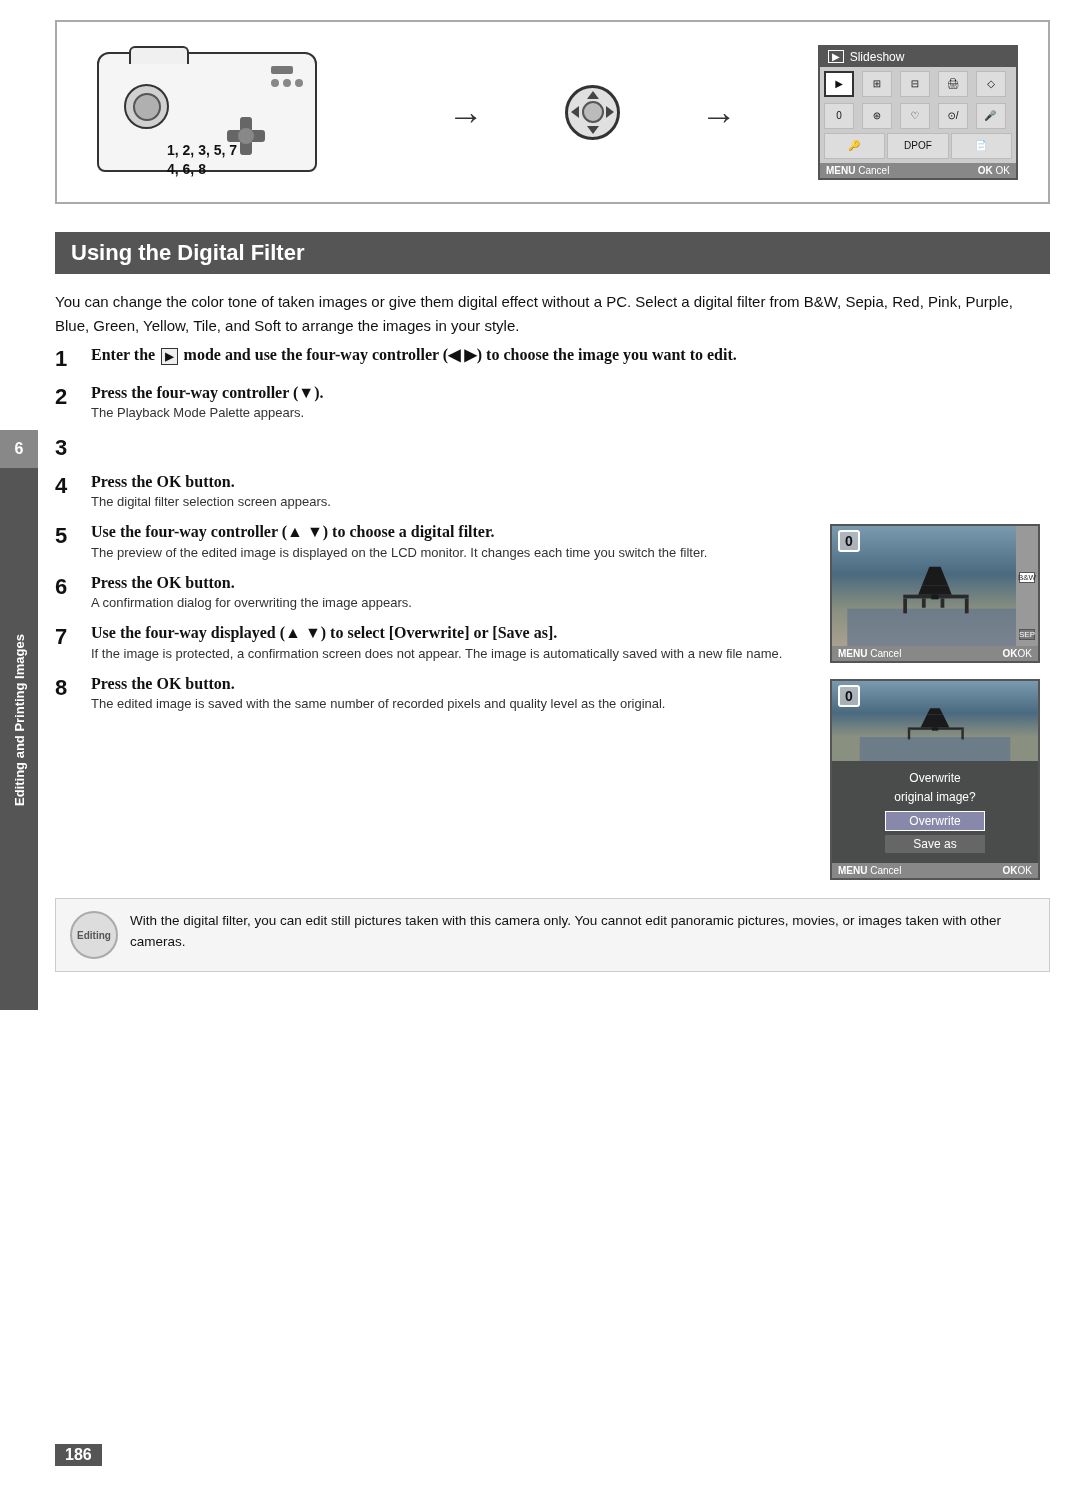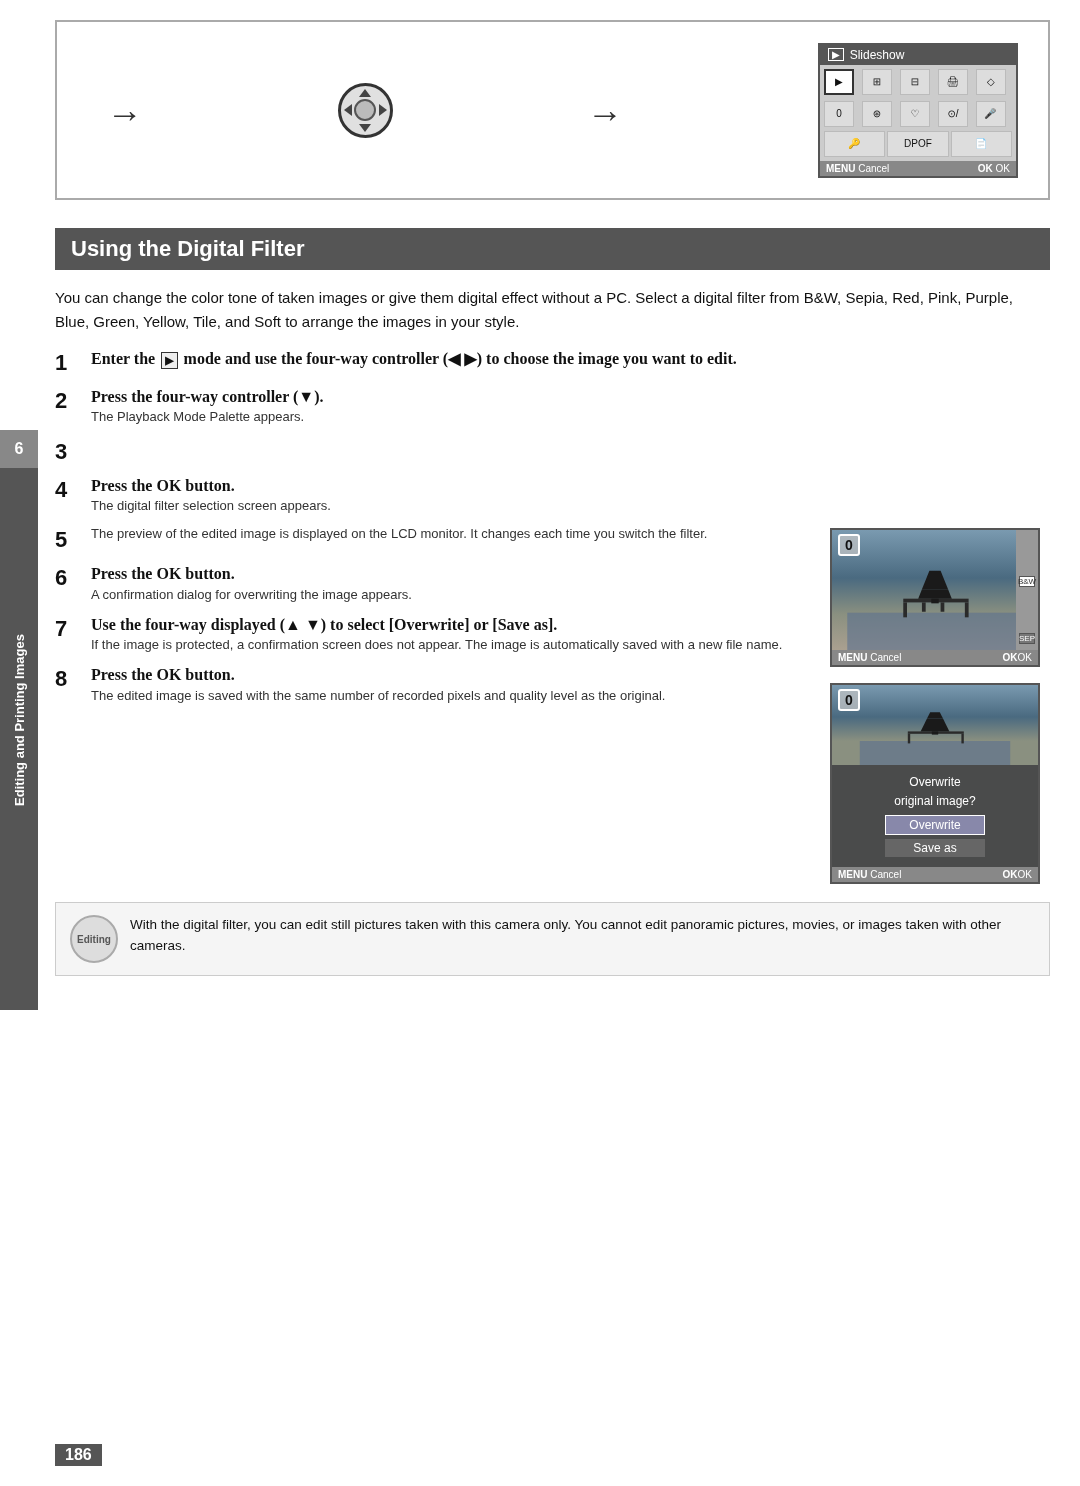--- a/index.html
+++ b/index.html
@@ -281,21 +281,21 @@
       font-size: 22px;
       font-weight: bold;
       padding: 8px 16px;
       margin-bottom: 16px;
     }
 
     
     .description-text {
       font-size: 15px;
       line-height: 1.6;
-      margin-bottom: 14px;
+      margin-bottom: 6px;
     }
 
     
     .steps-container {
       display: flex;
       gap: 0;
     }
 
     .steps-left {
       flex: 1;
@@ -486,20 +486,45 @@
   </div>
 
   <div class="side-tab">
     <span>Editing and Printing Images</span>
   </div>
 
   <div class="main-content">
 
     <div class="top-diagram">
 
+      <div class="camera-diagram">
+        <div class="camera-body">
+          <div class="camera-top-bump"></div>
+          <div class="camera-lens">
+            <div class="camera-lens-inner"></div>
+          </div>
+          <div class="camera-dpad">
+            <div class="dpad-h"></div>
+            <div class="dpad-v"></div>
+            <div class="dpad-center"></div>
+          </div>
+          <div style="position:absolute; right:12px; top:12px; display:flex; flex-direction:column; gap:5px;">
+            <div style="width:22px;height:8px;background:#777;border-radius:2px;"></div>
+            <div style="display:flex;gap:4px;">
+              <div style="width:8px;height:8px;border-radius:50%;background:#888;"></div>
+              <div style="width:8px;height:8px;border-radius:50%;background:#888;"></div>
+              <div style="width:8px;height:8px;border-radius:50%;background:#888;"></div>
+            </div>
+          </div>
+        </div>
+        <div class="label-overlay">
+          <div style="font-size:14px; font-weight:bold; line-height:1.5;">1, 2, 3, 5, 7</div>
+          <div style="font-size:14px; font-weight:bold;">4, 6, 8</div>
+        </div>
+      </div>
 
       <div class="arrow-right">→</div>
 
       <div class="nav-dial">
         <div class="nav-dial-circle">
           <div style="position:absolute;top:3px;left:50%;transform:translateX(-50%);width:0;height:0;border-left:6px solid transparent;border-right:6px solid transparent;border-bottom:8px solid #444;"></div>
           <div style="position:absolute;bottom:3px;left:50%;transform:translateX(-50%);width:0;height:0;border-left:6px solid transparent;border-right:6px solid transparent;border-top:8px solid #444;"></div>
           <div style="position:absolute;left:3px;top:50%;transform:translateY(-50%);width:0;height:0;border-top:6px solid transparent;border-bottom:6px solid transparent;border-right:8px solid #444;"></div>
           <div style="position:absolute;right:3px;top:50%;transform:translateY(-50%);width:0;height:0;border-top:6px solid transparent;border-bottom:6px solid transparent;border-left:8px solid #444;"></div>
           <div class="nav-dial-inner"></div>
@@ -575,20 +600,21 @@
           <div class="step-number">4</div>
           <div class="step-content">
             <div class="step-main">Press the <b>OK</b> button.</div>
             <div class="step-sub">The digital filter selection screen appears.</div>
           </div>
         </div>
 
         <div class="step">
           <div class="step-number">5</div>
           <div class="step-content">
+            <div class="step-main">Use the four-way controller (▲ ▼) to choose a digital filter.</div>
             <div class="step-sub">The preview of the edited image is displayed on the LCD monitor. It changes each time you switch the filter.</div>
           </div>
         </div>
 
         <div class="step">
           <div class="step-number">6</div>
           <div class="step-content">
             <div class="step-main">Press the <b>OK</b> button.</div>
             <div class="step-sub">A confirmation dialog for overwriting the image appears.</div>
           </div>

